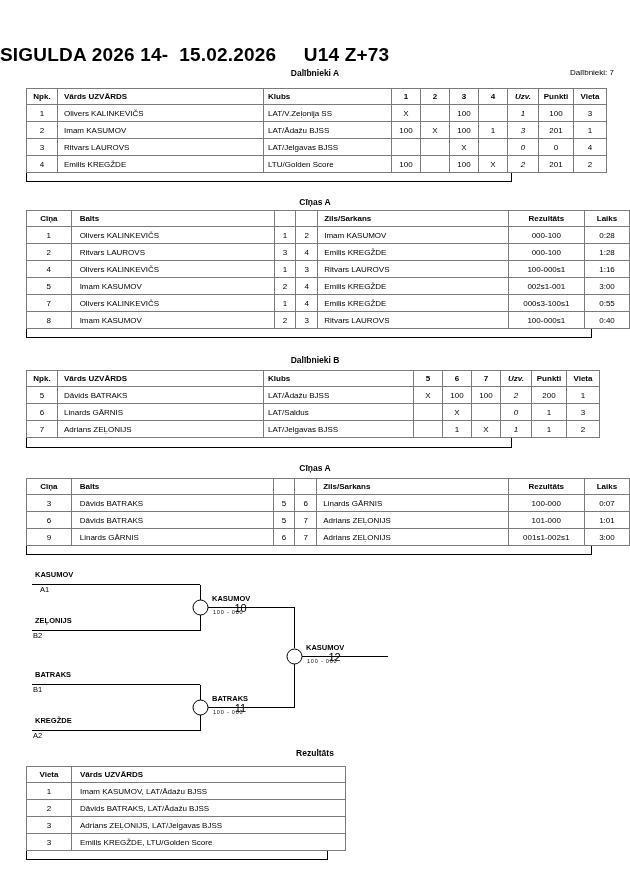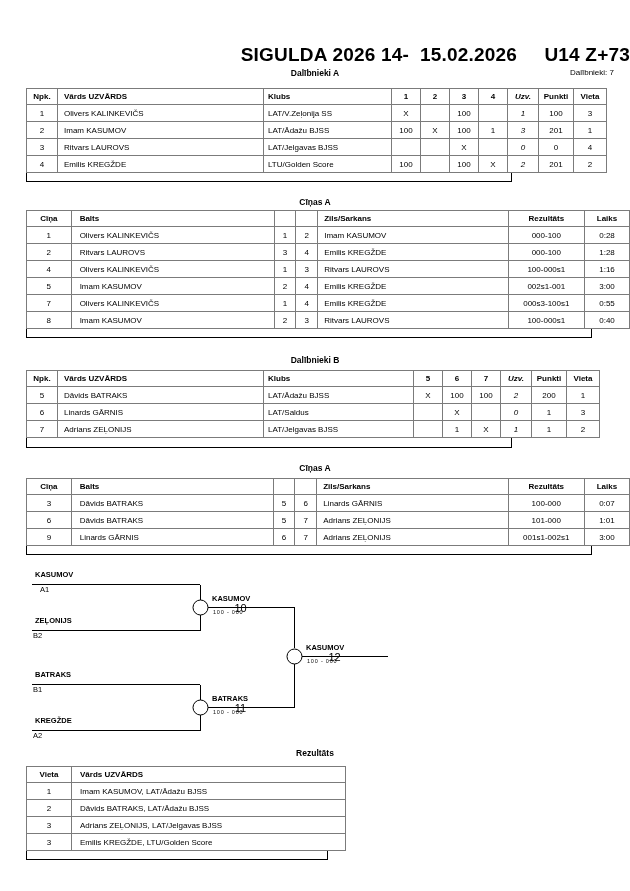--- a/index.html
+++ b/index.html
@@ -20,21 +20,21 @@
     width: 630px;
     height: 891px;
     overflow: hidden;
   }
 
   
   .doc-title {
     position: absolute;
     left: 0; right: 0;
     top: 44px;
-    text-align: right;
+    text-align: left;
     font-size: 19px;
     font-weight: bold;
     letter-spacing: 0.2px;
     white-space: pre;
   }
   .section-caption {
     position: absolute;
     left: 0; right: 0;
     text-align: center;
     font-size: 8.5px;

